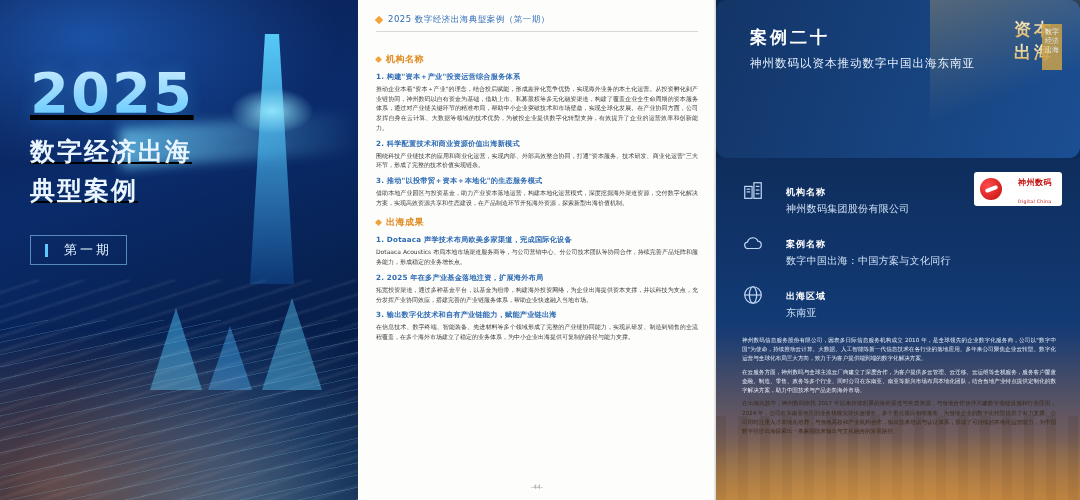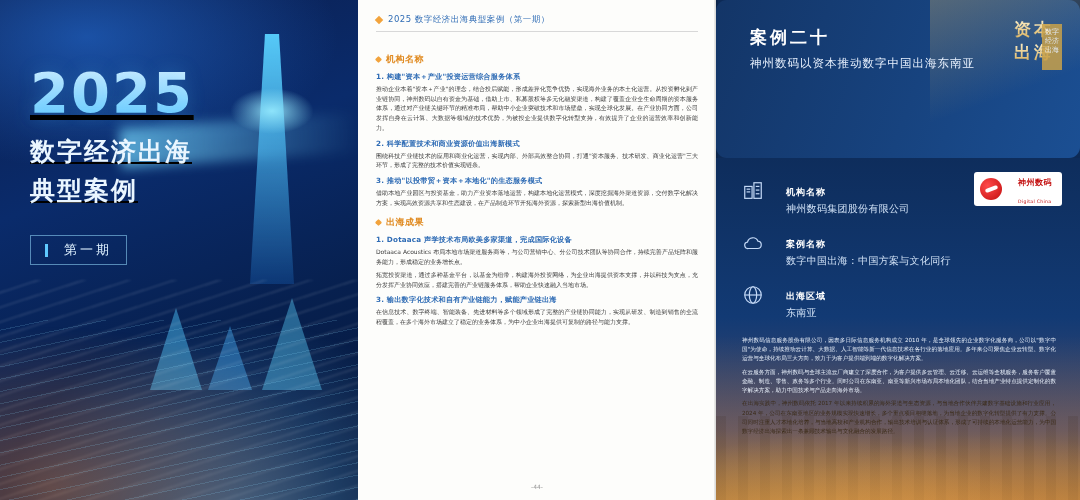--- a/index.html
+++ b/index.html
@@ -150,20 +150,21 @@
       <p class="para">围绕科技产业链技术的应用和商业化运营，实现内部、外部高效整合协同，打通"资本服务、技术研发、商业化运营"三大环节，形成了完整的技术价值实现链条。</p>
       <div class="sub-h">3. 推动"以投带贸＋资本＋本地化"的生态服务模式</div>
       <p class="para">借助本地产业园区与投资基金，助力产业资本落地运营，构建本地化运营模式，深度挖掘海外渠道资源，交付数字化解决方案，实现高效资源共享和生态建设，在产品制造环节开拓海外资源，探索新型出海价值机制。</p>
 
       <div class="sec-h">
         <span class="dot"></span>
         <span class="txt">出海成果</span>
       </div>
       <div class="sub-h">1. Dotaaca 声学技术布局欧美多家渠道，完成国际化设备</div>
       <p class="para">Dotaaca Acoustics 布局本地市场渠道服务商等，与公司营销中心、分公司技术团队等协同合作，持续完善产品矩阵和服务能力，形成稳定的业务增长点。</p>
+      <div class="sub-h">2. 2025 年在多产业基金落地注资，扩展海外布局</div>
       <p class="para">拓宽投资渠道，通过多种基金平台，以基金为纽带，构建海外投资网络，为企业出海提供资本支撑，并以科技为支点，充分发挥产业协同效应，搭建完善的产业链服务体系，帮助企业快速融入当地市场。</p>
       <div class="sub-h">3. 输出数字化技术和自有产业链能力，赋能产业链出海</div>
       <p class="para">在信息技术、数字终端、智能装备、先进材料等多个领域形成了完整的产业链协同能力，实现从研发、制造到销售的全流程覆盖，在多个海外市场建立了稳定的业务体系，为中小企业出海提供可复制的路径与能力支撑。</p>
     </div>
 
     <div class="mid-foot">-44-</div>
     <div class="mid-edge"></div>
   </div>
 
   <div class="casepage">

